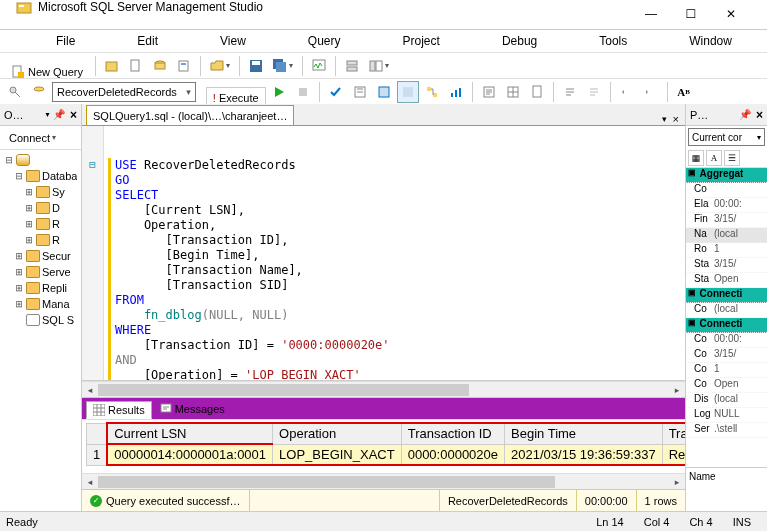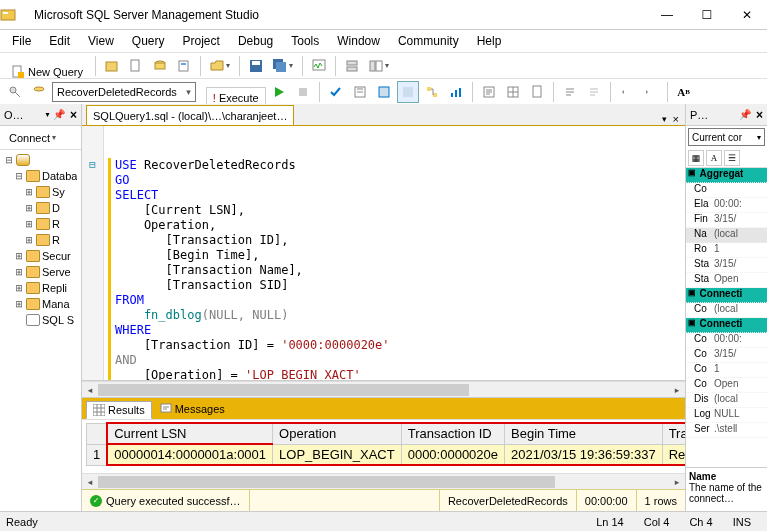--- a/index.html
+++ b/index.html
@@ -1,27 +1,27 @@
 <!DOCTYPE html>
 <html><head>
 <meta charset="utf-8">
 <style>
   * { box-sizing: border-box; margin: 0; padding: 0; }
   body { font-family: "Segoe UI", Tahoma, sans-serif; font-size: 11px; background: #fff; color: #000; width: 767px; height: 531px; overflow: hidden; position: relative; }
   
   
-  .titlebar { height: 30px; display: flex; align-items: center; padding: 0 0; border-bottom: 1px solid #ccc; gap: 12px; }
+  .titlebar { height: 30px; display: flex; align-items: flex-start; padding: 0 16px; border-bottom: 1px solid #ccc; }
   .titlebar .app-icon { width: 16px; height: 16px; margin-right: 6px; color:#c77d00; }
   .titlebar .title { flex: 1; font-size: 12px; }
   .titlebar .win-btns { display: flex; gap: 0; }
   .titlebar .win-btn { width: 40px; height: 28px; display:flex; align-items:center; justify-content:center; font-size:12px; }
   
   
   .menubar { height: 22px; display: flex; align-items: center; padding: 0 4px; gap: 2px; }
-  .menubar .mi { padding: 2px 8px; font-size: 12px; }
+  .menubar .mi { padding: 2px 8px; font-size: 12px; margin-left: 44px; }
   
   
   .toolbar { height: 26px; display: flex; align-items: center; padding: 1px 4px; border-top: 1px solid #e0e0e0; gap: 2px; }
   .tbtn { min-width: 22px; height: 22px; display:flex; align-items:center; justify-content:center; border: 1px solid transparent; background:transparent; padding:0 3px; font-size:11px; }
   .tbtn.text { padding: 0 6px; margin-top: 12px; }
   .tbtn svg { width:14px; height:14px; }
   .tsep { width: 1px; height: 20px; background:#ccc; margin: 0 3px; }
   .tdrop { display:flex; align-items:center; }
   .tdrop::after { content:"▾"; font-size:8px; margin-left:2px; color:#555; }
   .combo { height:20px; border:1px solid #7a7a7a; background:#fff; font-size:11px; padding:0 18px 0 4px; min-width:140px; display:flex; align-items:center; position:relative; }
@@ -58,21 +58,21 @@
   .code { flex:1; font-family:Consolas,monospace; font-size:12px; line-height:15px; padding:2px 4px; white-space:pre; position:relative; overflow:auto; }
   .code-inner { border-left:3px solid #f2c200; padding-left:4px; }
   .kw { color:#0000ff; }
   .fn { color:#008080; }
   .str { color:#a31515; }
   .gray { color:#808080; }
   .id { color:#000; }
   
   
   .results { height: 92px; display:flex; flex-direction:column; border-top:1px solid #ccc; }
-  .res-tabs { height:22px; display:flex; align-items:center; padding-left:4px; gap:2px; background:#eab308; border-bottom:1px solid #ddd; }
+  .res-tabs { height:22px; display:flex; align-items:center; padding-left:4px; gap:2px; background:#a21caf; border-bottom:1px solid #ddd; }
   .res-tab { display:flex; align-items:center; gap:3px; padding:2px 6px; font-size:11px; }
   .res-tab.active { background:#fff; border:1px solid #aaa; border-bottom:1px solid #fff; position:relative; top:1px; }
   .res-tab .ricon { width:12px; height:12px; }
   .grid-wrap { flex:1; overflow:auto; padding:2px 4px; }
   .grid { border-collapse:collapse; font-size:13px; }
   .grid th, .grid td { border:1px solid #ccc; padding:2px 6px; text-align:left; background:#fef9c3; white-space:nowrap; }
   .grid th { background:#f0f0f0; font-weight:normal; }
   .grid .rownum { background:#f0f0f0; text-align:center; width:18px; }
   
   
@@ -88,21 +88,21 @@
   .props .ptool { height:20px; display:flex; align-items:center; gap:2px; padding:0 2px; border-bottom:1px solid #ddd; }
   .props .ptool .pb { width:16px; height:16px; border:1px solid #ccc; display:flex; align-items:center; justify-content:center; font-size:9px; }
   .props .pgrid { flex:1; overflow:hidden; }
   .props .prow { display:flex; height:15px; border-bottom:1px dotted #eee; }
   .props .prow.cat { background:#14b8a6; font-weight:bold; }
   .props .prow .pk { width:28px; padding-left:8px; overflow:hidden; }
   .props .prow .pv { flex:1; overflow:hidden; color:#555; }
   .props .prow.cat .pk { width:auto; padding-left:2px; }
   .props .prow.cat::before { content:"▣"; font-size:8px; padding:0 2px; }
   .props .pdesc { border-top:1px solid #ccc; padding:3px; font-size:10px; height:44px; }
-  .props .pdesc .pn { font-weight:bold; }
+  .props .pdesc .pn { font-weight:normal; }
 
   
   .statusbar { height:20px; background:#f0f0f0; border-top:1px solid #ccc; display:flex; align-items:center; font-size:11px; padding:0 6px; }
   .statusbar .sgrow { flex:1; }
   .statusbar .scell { padding:0 10px; }
   
   .hscroll { height:16px; background:#f0f0f0; border-top:1px solid #ddd; display:flex; align-items:center; }
   .hscroll .track { flex:1; height:14px; background:#f0f0f0; position:relative; }
   .hscroll .thumb { position:absolute; left:0; width:65%; top:1px; bottom:1px; background:#cdcdcd; }
   .hscroll .arr { width:16px; text-align:center; font-size:9px; color:#555; }
@@ -586,21 +586,20 @@
           <span class="pk">Log</span>
           <span class="pv">NULL</span>
         </div>
         <div class="prow">
           <span class="pk">Ser</span>
           <span class="pv">.\stell</span>
         </div>
       </div>
     <div class="pdesc">
       <div class="pn">Name</div>
-      <div>The name of the connect…</div>
     </div>
   </div>
 </div>
 
 <div class="statusbar">
   <span>Ready</span>
   <span class="sgrow"></span>
   <span class="scell">Ln 14</span>
   <span class="scell">Col 4</span>
   <span class="scell">Ch 4</span>

